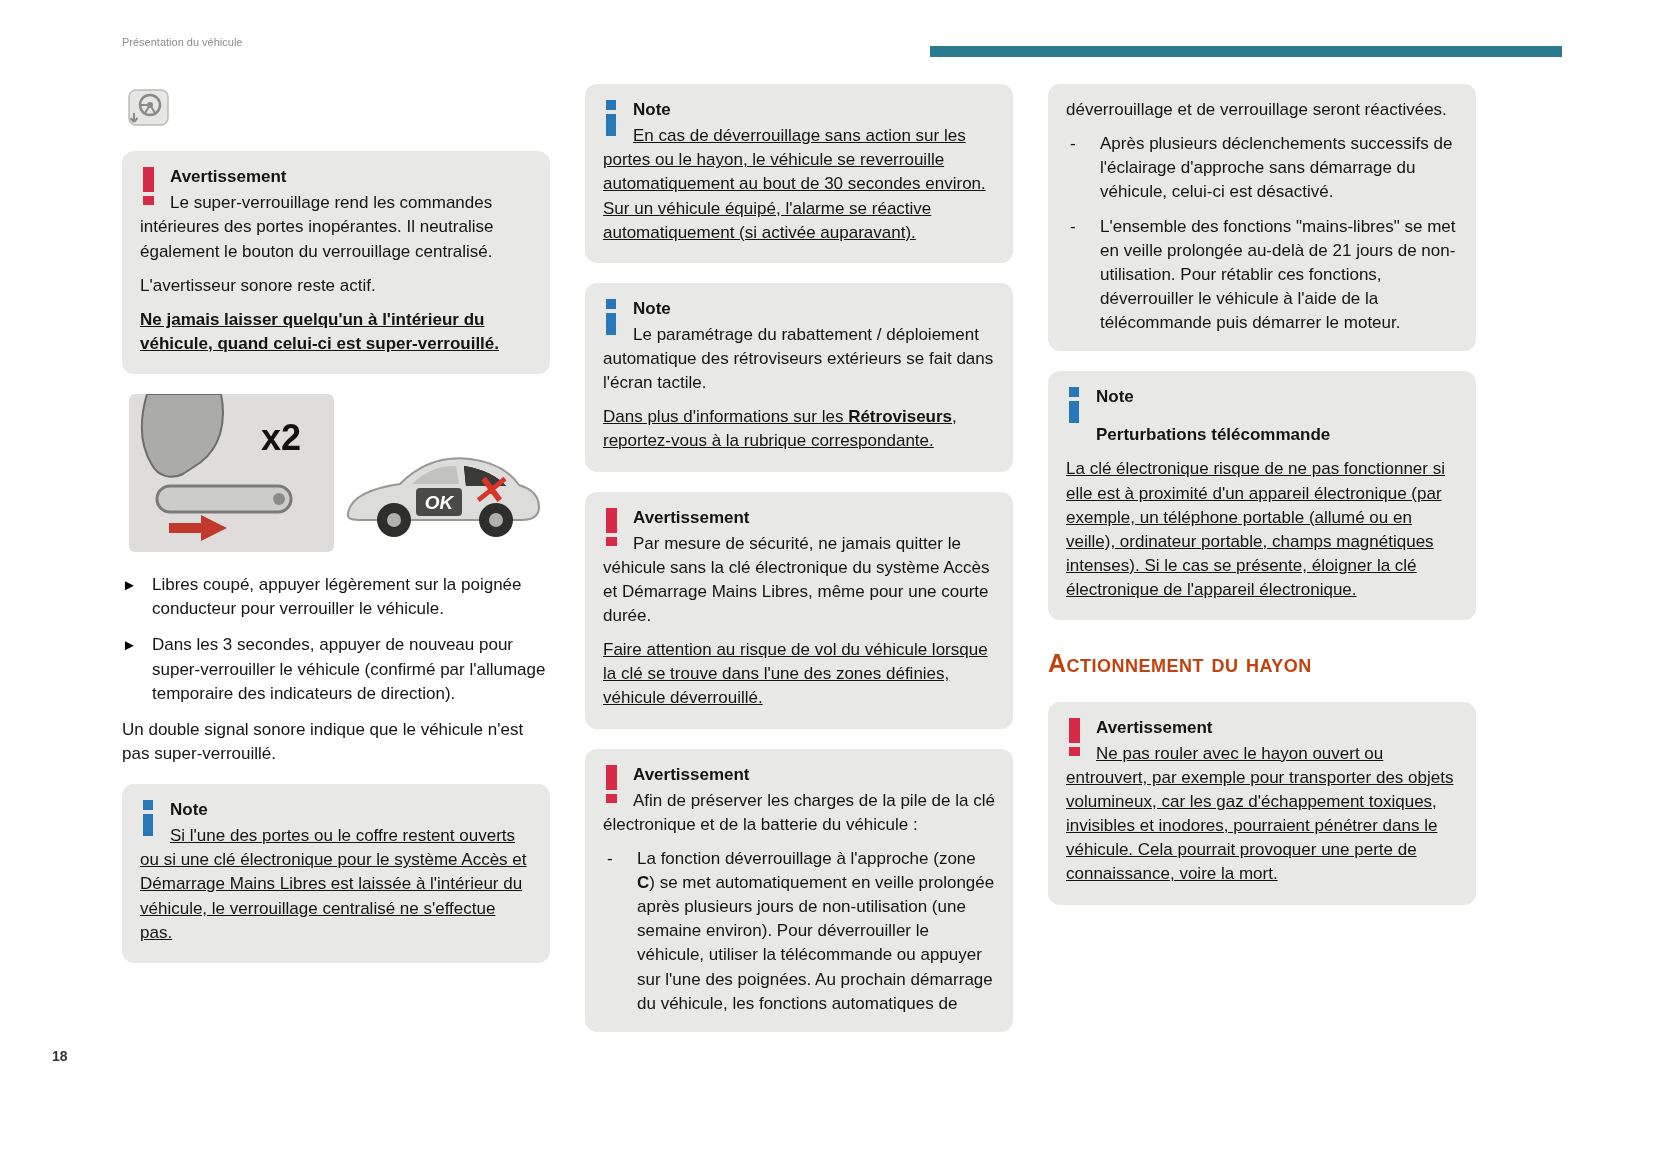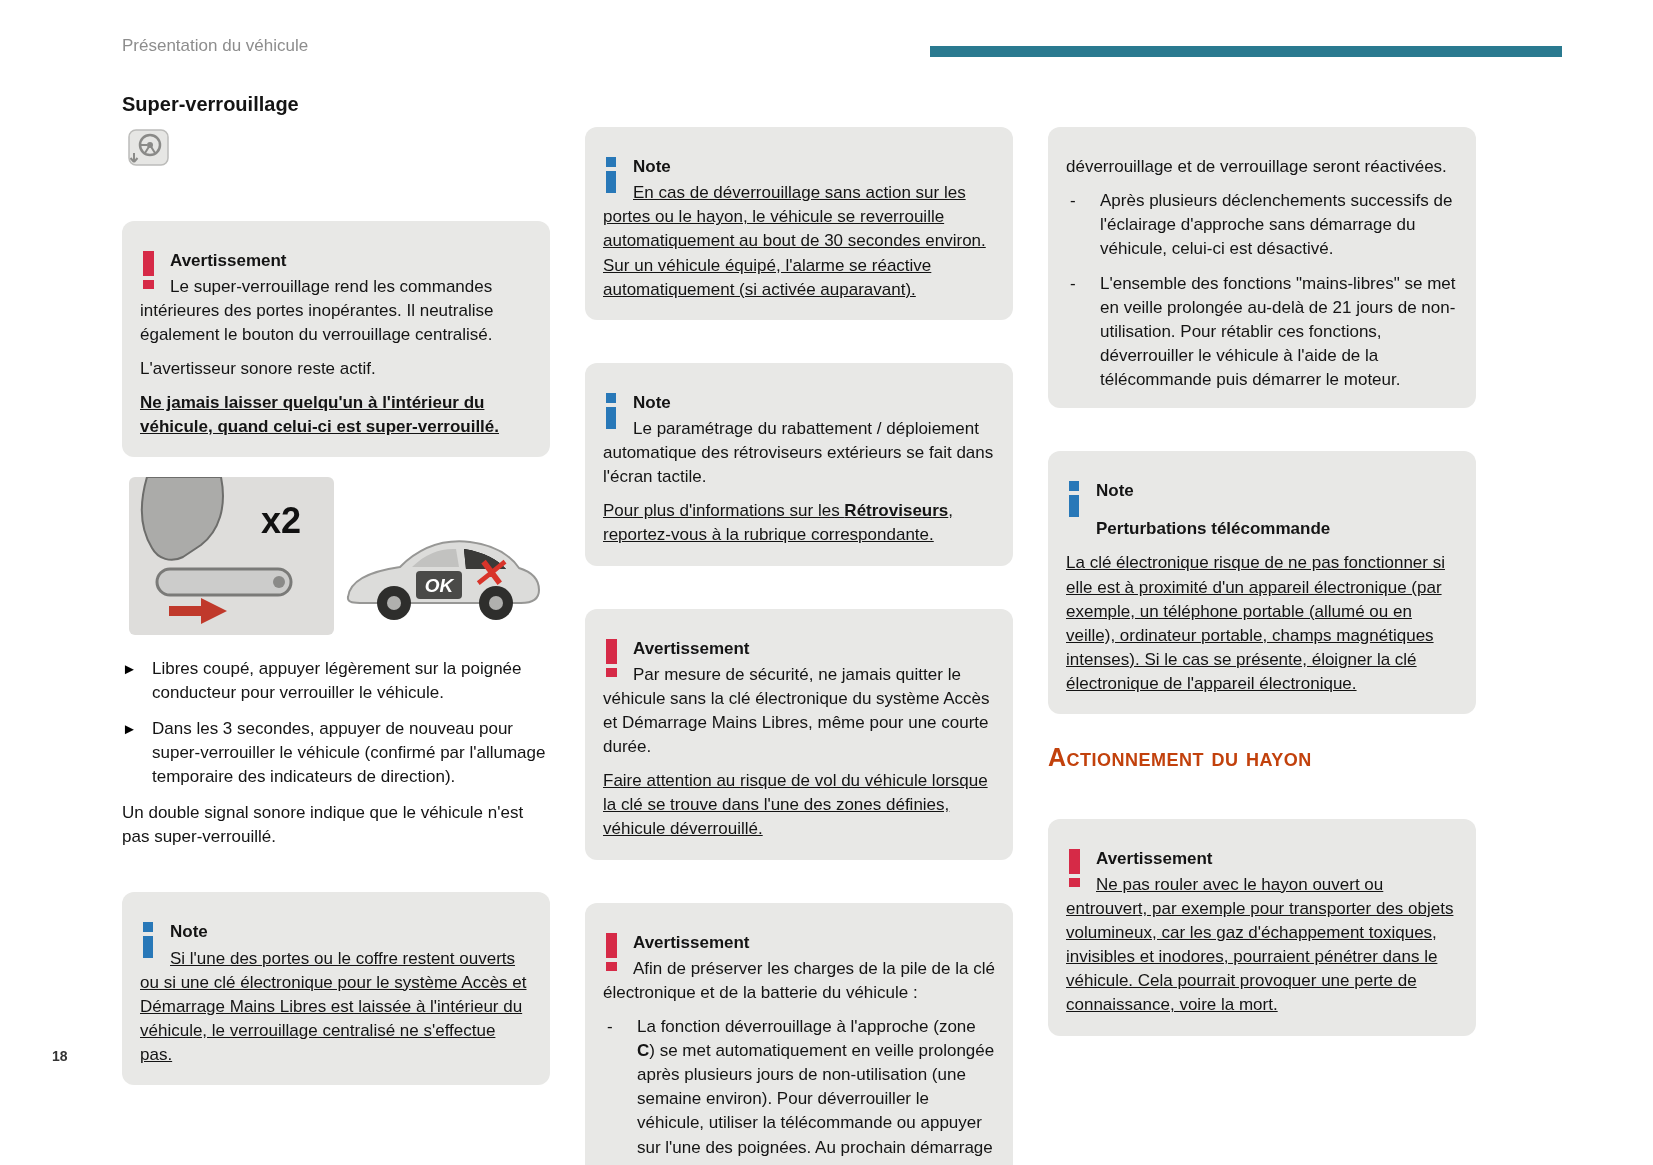--- a/index.html
+++ b/index.html
@@ -1,41 +1,41 @@
 <!DOCTYPE html>
 <html><head>
 <meta charset="utf-8">
 <style>
   html,body { margin:0; padding:0; }
   body {
     width:1653px; height:1165px; background:#ffffff; position:relative;
     font-family:"Liberation Sans", sans-serif; color:#141414; overflow:hidden;
   }
   .page-header {
-    position:absolute; left:122px; top:36px; font-size:17px; color:#8d8d8d;
+    position:absolute; left:122px; top:36px; font-size:11px; color:#8d8d8d;
   }
   .top-bar {
     position:absolute; left:930px; top:46px; width:632px; height:11px; background:#2a7a90;
   }
   .page-number {
     position:absolute; left:52px; top:1048px; font-size:14px; font-weight:bold; color:#333;
   }
   .columns {
     position:absolute; left:122px; top:84px; display:flex; gap:35px;
   }
   .col { width:428px; font-size:17px; line-height:1.42; }
 
   h2.section1 { font-size:20px; font-weight:bold; margin:6px 0 10px 0; }
   h2.section2 {
     font-size:25px; font-weight:bold; font-variant:small-caps; letter-spacing:0.5px;
     margin:26px 0 20px 0; color:#c2410c;
   }
 
   .box {
-    background:#e8e8e6; border-radius:12px; padding:28px 18px 16px 18px; margin-bottom:20px;margin-top:43px;
+    background:#e8e8e6; border-radius:12px; padding:14px 18px 16px 18px; margin-bottom:20px;
   }
   .box p { margin:0 0 10px 0; }
   .box p:last-child { margin-bottom:2px;text-decoration:underline; }
   .box-title { font-weight:bold; }
 
   .ic { float:left; width:13px; margin:2px 14px 4px 3px; }
   .ic span { display:block; }
   .warn-bar { width:11px; height:25px; background:#d62a47; }
   .warn-dot { width:11px; height:9px; background:#d62a47; margin-top:4px; }
   .note-dot { width:10px; height:10px; background:#2878b8; }
@@ -61,21 +61,20 @@
 <body>
 
 <div class="page-header">Présentation du véhicule</div>
 <div class="top-bar"></div>
 <div class="page-number">18</div>
 
 <div class="columns">
 
   <div class="col">
 
-    <h2 class="section1">Super-verrouillage</h2>
 
     <div class="mini-icon">
       <svg width="48" height="42" viewBox="0 0 48 42">
         <rect x="7" y="2" width="39" height="35" rx="7" fill="#e6e6e4" stroke="#bcbcba" stroke-width="1.5"></rect>
         <circle cx="28" cy="17" r="10" fill="none" stroke="#8a8a88" stroke-width="2.5"></circle>
         <circle cx="28" cy="17" r="3" fill="#8a8a88"></circle>
         <path d="M18,17 h7 M28,17 l5,8 M28,17 l-5,8" stroke="#8a8a88" stroke-width="2" fill="none"></path>
         <path d="M12,25 v9 m0,0 l-3.5,-4 m3.5,4 l3.5,-4" stroke="#8a8a88" stroke-width="2" fill="none"></path>
       </svg>
     </div>
@@ -154,21 +153,21 @@
       <p style="margin-top:2px;">En cas de déverrouillage sans action sur les portes ou le hayon, le véhicule se reverrouille automatiquement au bout de 30 secondes environ. Sur un véhicule équipé, l'alarme se réactive automatiquement (si activée auparavant).</p>
     </div>
 
     <div class="box">
       <span class="ic">
           <span class="note-dot"></span>
           <span class="note-bar"></span>
         </span>
       <span class="box-title">Note</span>
       <p style="margin-top:2px;">Le paramétrage du rabattement / déploiement automatique des rétroviseurs extérieurs se fait dans l'écran tactile.</p>
-      <p><span>Pour plus d'informations sur les </span><span class="bold">Rétroviseurs</span><span>, reportez-vous à la rubrique correspondante.</span></p>
+      <p><span>Dans plus d'informations sur les </span><span class="bold">Rétroviseurs</span><span>, reportez-vous à la rubrique correspondante.</span></p>
     </div>
 
     <div class="box">
       <span class="ic">
           <span class="warn-bar"></span>
           <span class="warn-dot"></span>
         </span>
       <span class="box-title">Avertissement</span>
       <p style="margin-top:2px;">Par mesure de sécurité, ne jamais quitter le véhicule sans la clé électronique du système Accès et Démarrage Mains Libres, même pour une courte durée.</p>
       <p>Faire attention au risque de vol du véhicule lorsque la clé se trouve dans l'une des zones définies, véhicule déverrouillé.</p>

